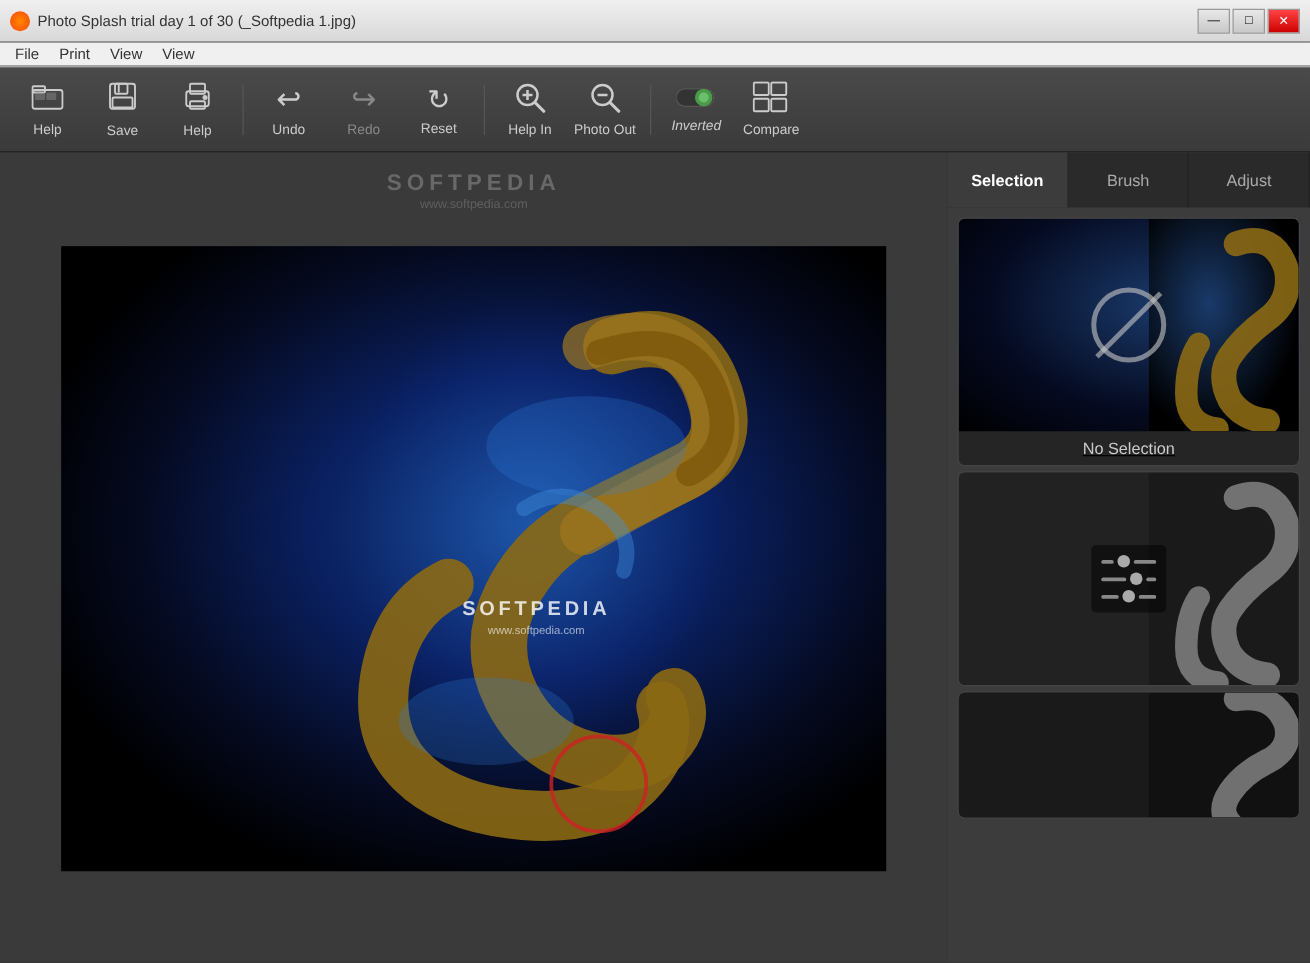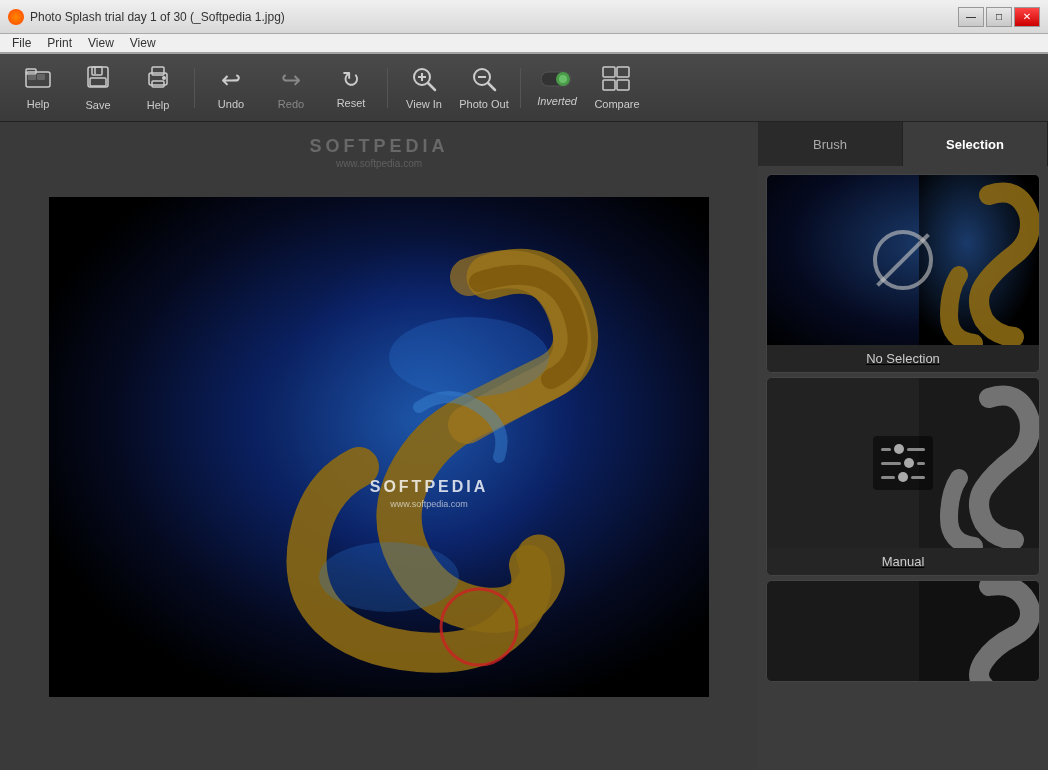--- a/index.html
+++ b/index.html
@@ -325,21 +325,21 @@
 
   <div class="tool-btn">
     <span>
       <svg width="26" height="26" viewBox="0 0 26 26">
           <circle cx="11" cy="11" r="8" fill="none" stroke="#ccc" stroke-width="2"></circle>
           <line x1="11" y1="7" x2="11" y2="15" stroke="#ccc" stroke-width="2"></line>
           <line x1="7" y1="11" x2="15" y2="11" stroke="#ccc" stroke-width="2"></line>
           <line x1="17" y1="17" x2="24" y2="24" stroke="#ccc" stroke-width="2.5" stroke-linecap="round"></line>
         </svg>
     </span>
-    <span>View In</span>
+    <span>Help In</span>
   </div>
 
   <div class="tool-btn">
     <span>
       <svg width="26" height="26" viewBox="0 0 26 26">
           <circle cx="11" cy="11" r="8" fill="none" stroke="#ccc" stroke-width="2"></circle>
           <line x1="7" y1="11" x2="15" y2="11" stroke="#ccc" stroke-width="2"></line>
           <line x1="17" y1="17" x2="24" y2="24" stroke="#ccc" stroke-width="2.5" stroke-linecap="round"></line>
         </svg>
     </span>
@@ -418,22 +418,23 @@
       </div>
     </div>
 
     <div style="position:absolute;top:14px;left:50%;transform:translateX(-50%);color:rgba(150,150,150,0.5);font-size:18px;font-weight:bold;letter-spacing:4px;pointer-events:none;">SOFTPEDIA</div>
     <div style="position:absolute;top:36px;left:50%;transform:translateX(-50%);color:rgba(150,150,150,0.4);font-size:10px;pointer-events:none;">www.softpedia.com</div>
   </div>
 
   <div class="right-panel">
 
     <div class="tab-bar">
+      <div class="tab active">Selection</div>
       <div class="tab">Brush</div>
-      <div class="tab active">Selection</div>
+      <div class="tab">Adjust</div>
     </div>
 
     <div class="panel-content">
 
       <div class="selection-card">
         <div class="card-preview no-selection-preview">
 
           <svg style="position:absolute;right:0;top:0;width:120px;height:100%" viewBox="0 0 120 170" preserveAspectRatio="xMidYMid slice">
             <defs>
               <radialGradient id="cardBg1" cx="40%" cy="40%" r="60%">
@@ -471,21 +472,20 @@
               <div class="slider-dot"></div>
               <div class="slider-line" style="width:8px"></div>
             </div>
             <div class="slider-row">
               <div class="slider-line" style="width:14px"></div>
               <div class="slider-dot"></div>
               <div class="slider-line" style="width:14px"></div>
             </div>
           </div>
         </div>
-        <div class="card-label">Manual</div>
       </div>
 
       <div class="selection-card">
         <div class="card-preview third-preview" style="height:100px;">
           <svg style="position:absolute;right:0;top:0;width:120px;height:100%" viewBox="0 0 120 100" preserveAspectRatio="xMidYMid slice">
             <rect width="120" height="100" fill="#111"></rect>
             <path d="M 70 5 Q 100 0 110 25 Q 115 45 95 55 Q 75 65 65 80 Q 55 95 65 105" fill="none" stroke="#888" stroke-width="20" stroke-linecap="round" opacity="0.8"></path>
           </svg>
         </div>
       </div>

